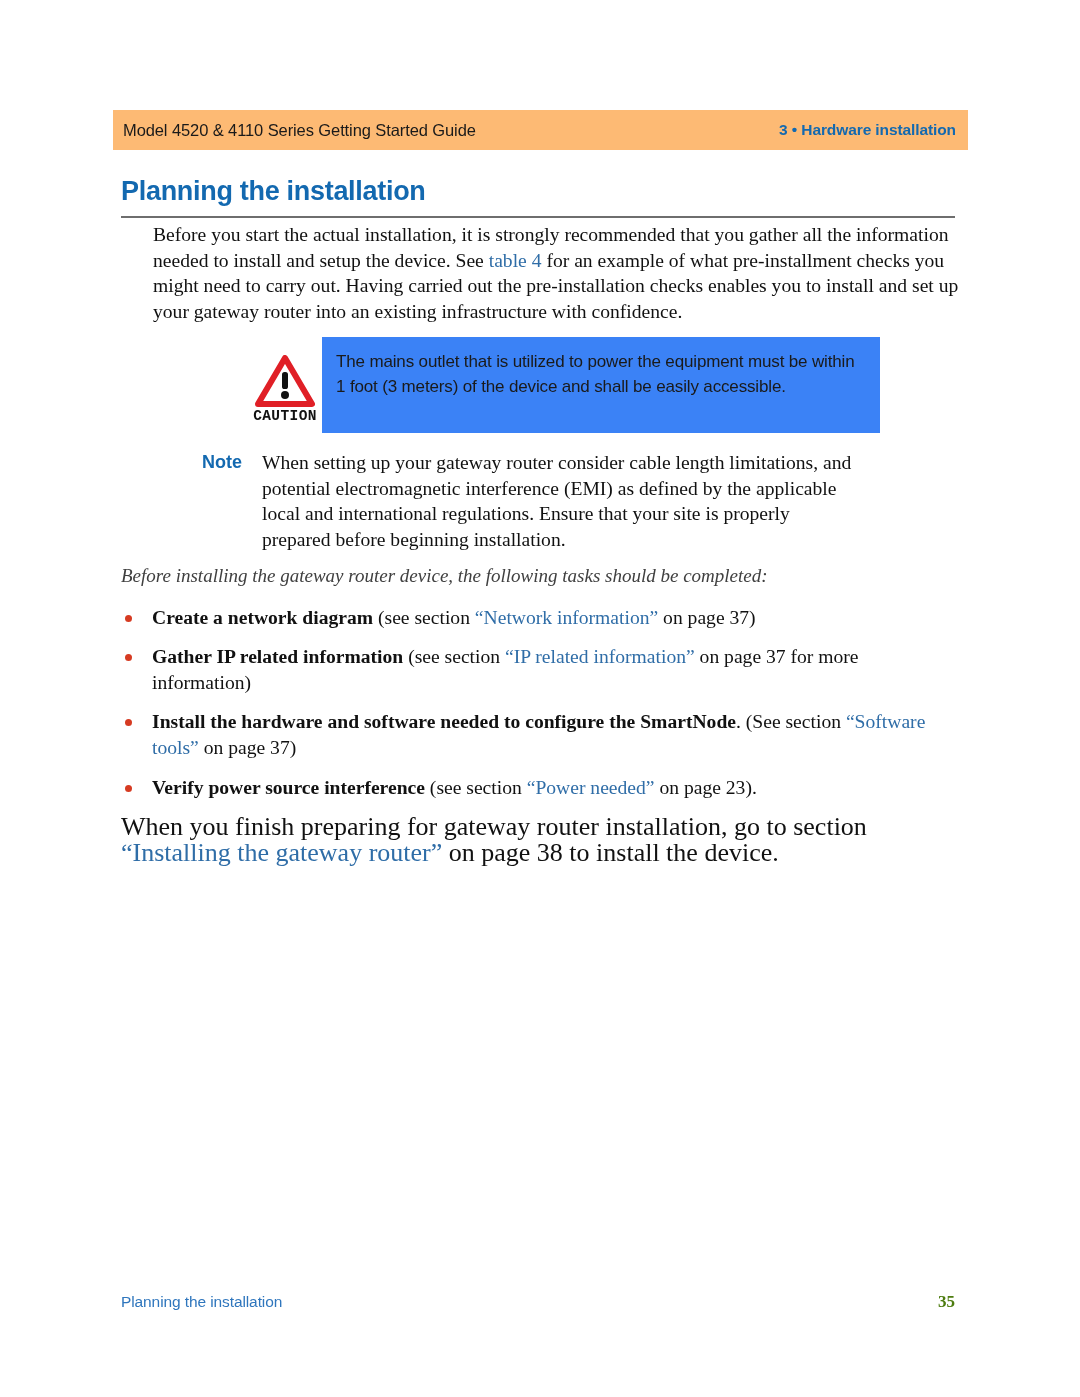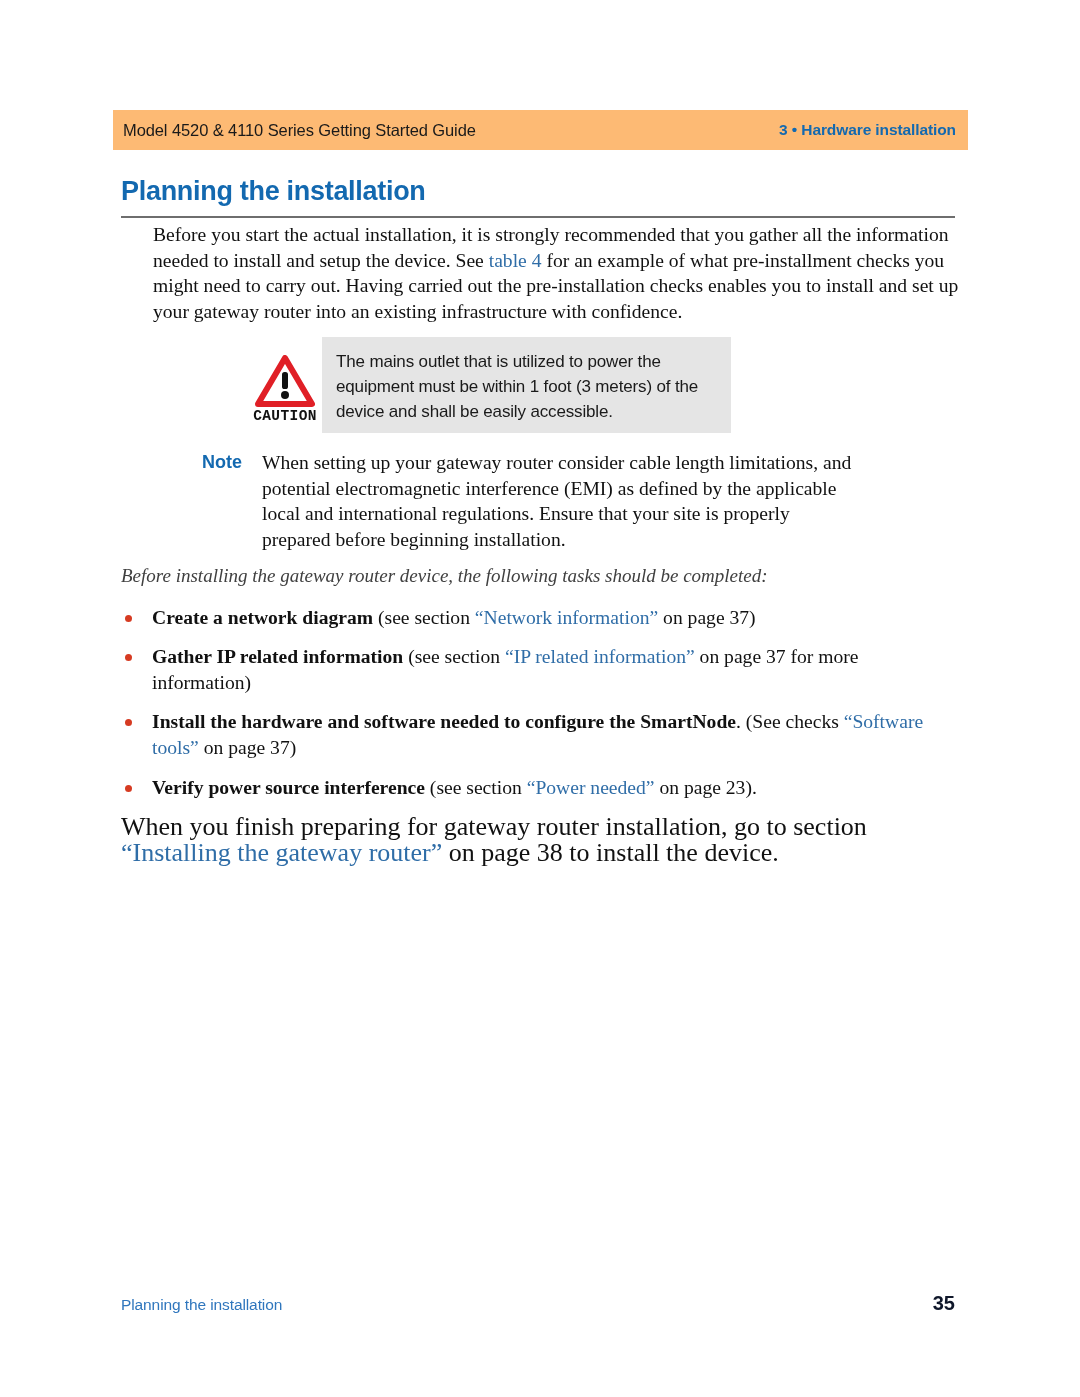--- a/index.html
+++ b/index.html
@@ -105,23 +105,23 @@
     font-size: 14.5px;
     font-weight: bold;
     letter-spacing: 0.4px;
     color: #111111;
     margin-top: 1px;
   }
   .caution-box {
     position: absolute;
     left: 74px;
     top: 0px;
-    width: 409px;
+    width: 558px;
     height: 96px;
-    background: #e5e5e5;
+    background: #3b82f6;
     box-sizing: border-box;
     padding: 12px 14px 0 14px;
   }
   .caution-text {
     font-family: "Liberation Sans", "DejaVu Sans", sans-serif;
     font-size: 17px;
     line-height: 25px;
     color: #1a1a1a;
     letter-spacing: -0.15px;
   }
@@ -204,24 +204,24 @@
     align-items: baseline;
     justify-content: space-between;
   }
   .footer-left {
     font-family: "Liberation Sans", "DejaVu Sans", sans-serif;
     font-size: 15.5px;
     color: #2f76bd;
     letter-spacing: -0.1px;
   }
   .footer-right {
-    font-family: Liberation Sans, sans-serif;
-    font-size: 20px;
-    font-weight: bold;
-    color: #0f172a;
+    font-family: Liberation Serif, serif;
+    font-size: 17px;
+    font-weight: bold;
+    color: #4d7c0f;
   }
 </style>
 </head>
 <body>
 
 <div class="header-band">
   <span class="header-left">Model 4520 &amp; 4110 Series Getting Started Guide</span>
   <span class="header-right">3 • Hardware installation</span>
 </div>
 
@@ -257,21 +257,21 @@
   <p class="lead">Before installing the gateway router device, the following tasks should be completed:</p>
 
   <ul class="tasks">
     <li>
       <span class="bullet"></span><b>Create a network diagram</b><span> (see section </span><span class="lnk">“Network information”</span><span> on page 37)</span>
     </li>
     <li>
       <span class="bullet"></span><b>Gather IP related information</b><span> (see section </span><span class="lnk">“IP related information”</span><span> on page 37 for more information)</span>
     </li>
     <li>
-      <span class="bullet"></span><b>Install the hardware and software needed to configure the SmartNode</b><span>. (See checks </span><span class="lnk">“Software tools”</span><span> on page 37)</span>
+      <span class="bullet"></span><b>Install the hardware and software needed to configure the SmartNode</b><span>. (See section </span><span class="lnk">“Software tools”</span><span> on page 37)</span>
     </li>
     <li>
       <span class="bullet"></span><b>Verify power source interference</b><span> (see section </span><span class="lnk">“Power needed”</span><span> on page 23).</span>
     </li>
   </ul>
 
   <p class="closing"><span>When you finish preparing for gateway router installation, go to section </span><span class="lnk">“Installing the gateway router”</span><span> on page 38 to install the device.</span></p>
 </div>
 
 <div class="footer">

